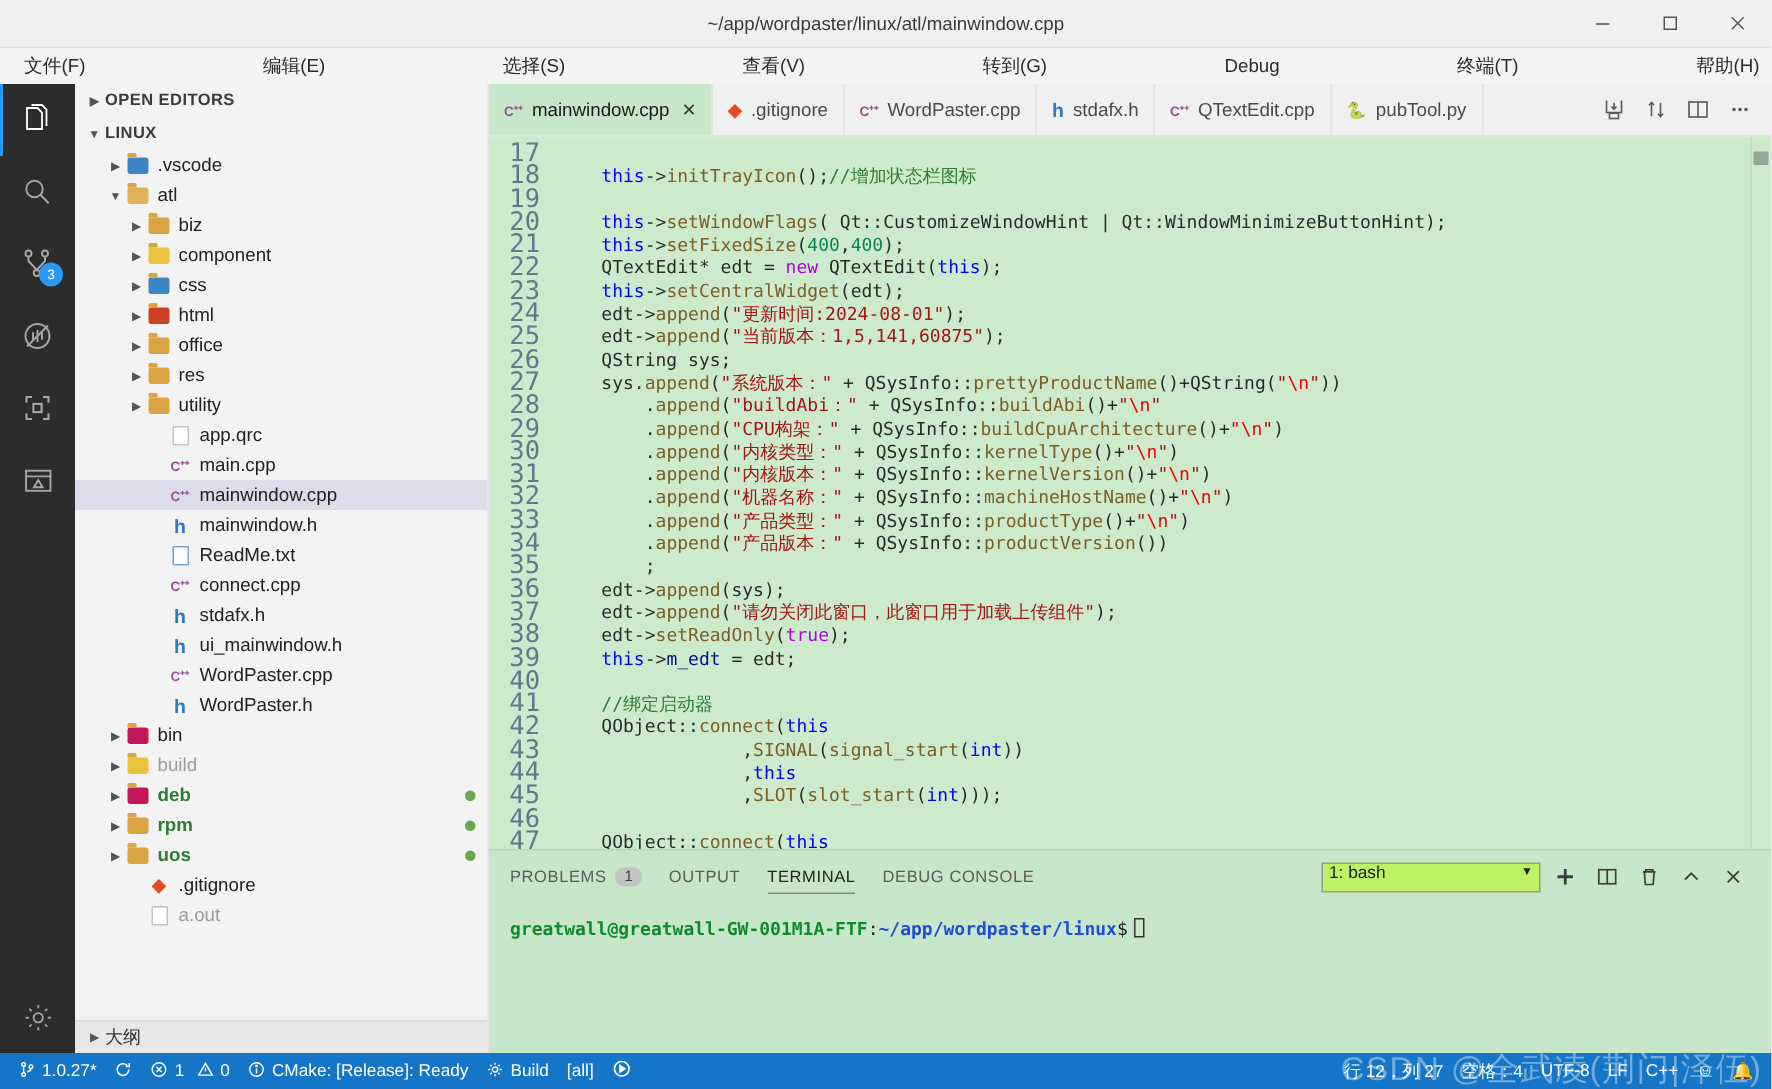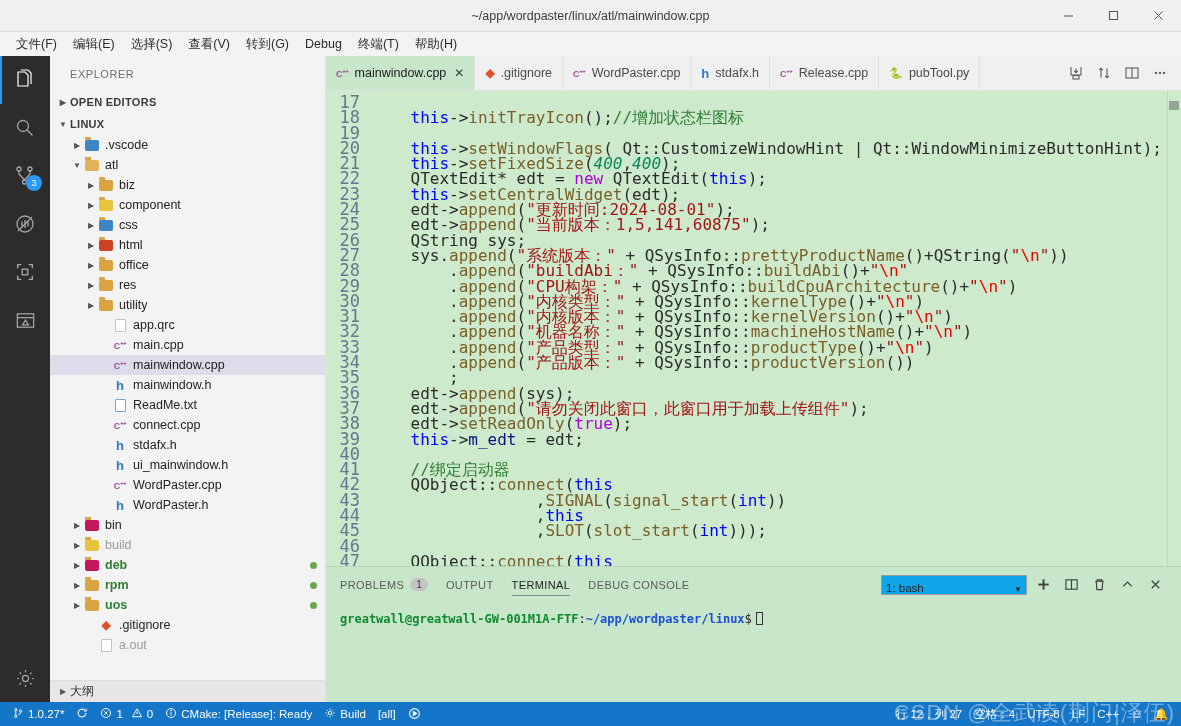--- a/index.html
+++ b/index.html
@@ -21,21 +21,21 @@
   .titlebar .title {
     position:absolute; left:0; right:0; text-align:center;
     font-size:12.5px; color:#3b3b3b; line-height:32px; pointer-events:none;
   }
   .winctrls { margin-left:auto; display:flex; height:32px; z-index:2; }
   .winbtn { width:45px; height:32px; display:flex; align-items:center; justify-content:center; color:#555; }
 
   
   .menubar {
     height:24px; flex:0 0 24px; background:#f3f3f3; display:flex; align-items:center;
-    padding-left:8px; border-bottom:0px;
+    padding-left:8px; border-bottom:0px;justify-content:space-between;
   }
   .menuitem { padding:2px 8px; font-size:12.5px; color:#2b2b2b; line-height:20px; white-space:nowrap;}
 
   
   .bodyrow { flex:1 1 auto; display:flex; min-height:0; }
 
   
   .activitybar {
     width:50px; flex:0 0 50px; background:#2c2c2c; display:flex; flex-direction:column;
     align-items:center; position:relative;
@@ -128,29 +128,29 @@
 
   
   .editorwrap { flex:1 1 auto; display:flex; background:#cdeacd; min-height:0; position:relative; overflow:hidden; }
   .gutter {
     width:46px; flex:0 0 46px; text-align:right; padding-right:12px;
     font-family:"DejaVu Sans Mono", monospace; font-size:17px; color:#5e7a8c;
     padding-top:4px; user-select:none;
   }
   .gutter div { height:15.3px; line-height:15.3px; }
   .codearea {
-    flex:1 1 auto; font-family:"DejaVu Sans Mono", monospace; font-size:16px;
+    flex:1 1 auto; font-family:"DejaVu Sans Mono", monospace; font-size:12px;
     padding-top:4px; color:#2a2a2a; overflow:hidden; position:relative; white-space:pre;
   }
   .codearea .ln { height:15.3px; line-height:15.3px; }
   
   .t-key { color:#0000ff; }
   .t-ctl { color:#af00db; }
   .t-str { color:#a31515; }
-  .t-num { color:#098658;font-style:italic; }
+  .t-num { color:#098658; }
   .t-cmt { color:#2e7d32; }
   .t-fn  { color:#795e26; }
   .t-var { color:#001080; }
   .t-esc { color:#ee0000; }
   .t-op  { color:#2a2a2a; }
 
   .vscroll {
     position:absolute; right:0; top:0; bottom:0; width:14px; background:transparent;
     border-left:1px solid #bcd9bc;
   }
@@ -161,22 +161,22 @@
            display:flex; flex-direction:column; }
   .panelhead { height:35px; flex:0 0 35px; display:flex; align-items:center; padding:0 14px; }
   .ptab { font-size:11px; letter-spacing:.4px; color:#5a5a5a; margin-right:18px; text-transform:uppercase;
           display:flex; align-items:center; height:35px; position:relative; }
   .ptab.active { color:#222; }
   .ptab.active:after { content:""; position:absolute; left:0; right:0; bottom:6px; height:1px; background:#888; }
   .pbadge { margin-left:6px; background:#c4c4c4; color:#3b3b3b; border-radius:9px;
             font-size:10px; padding:1px 6px; letter-spacing:0; }
   .panelactions { margin-left:auto; display:flex; align-items:center; gap:4px; }
   .termselect {
-    width:146px; height:20px; background:#0ea5e9; border:1px solid #9a9a9a; font-size:11.5px;
-    color:#222; display:flex; align-items:flex-end; padding:0 4px; position:relative;
+    width:146px; height:20px; background:#bef264; border:1px solid #9a9a9a; font-size:11.5px;
+    color:#222; display:flex; align-items:flex-start; padding:0 4px; position:relative;
   }
   .termselect .caret { margin-left:auto; font-size:8px; }
   .pact { width:24px; height:24px; display:flex; align-items:center; justify-content:center; color:#3d3d3d; }
   .termbody { flex:1 1 auto; padding:10px 14px; font-family:"DejaVu Sans Mono", monospace; font-size:12px; }
   .term-user { color:#0f8a2e; font-weight:bold; }
   .term-path { color:#1d4ed8; font-weight:bold; }
   .term-sym { color:#222; }
   .cursor { display:inline-block; width:7px; height:13px; border:1px solid #333; vertical-align:-2px; margin-left:4px;}
 
   
@@ -291,21 +291,20 @@
         <span>
           <svg width="23" height="23" viewBox="0 0 24 24" fill="none" stroke="currentColor" stroke-width="1.3">
             <circle cx="12" cy="12" r="3.2"></circle>
             <path d="M12 3.2v2.2M12 18.6v2.2M3.2 12h2.2M18.6 12h2.2M5.8 5.8l1.6 1.6M16.6 16.6l1.6 1.6M18.2 5.8l-1.6 1.6M7.4 16.6l-1.6 1.6"></path>
           </svg>
         </span>
       </div>
     </div>
 
     <div class="sidebar">
-      <div class="sb-title">EXPLORER</div>
       <div class="sb-scroll">
         <div class="sec-header">
           <span class="twisty">▶</span>
           <span>OPEN EDITORS</span>
         </div>
         <div class="sec-header">
           <span class="twisty open">▼</span>
           <span>LINUX</span>
         </div>
         <div id="tree-rows">
@@ -500,21 +499,21 @@
             <div class="tab">
               <span class="ticon ic-cpp" style="font-size: 9px;">C⁺⁺</span>
               <span>WordPaster.cpp</span>
             </div>
             <div class="tab">
               <span class="ticon ic-h" style="font-size: 13px;">h</span>
               <span>stdafx.h</span>
             </div>
             <div class="tab">
               <span class="ticon ic-cpp" style="font-size: 9px;">C⁺⁺</span>
-              <span>Release.cpp</span>
+              <span>QTextEdit.cpp</span>
             </div>
             <div class="tab">
               <span class="ticon ic-py" style="font-size: 11px;">🐍</span>
               <span>pubTool.py</span>
             </div>
           </div>
         <div class="tabactions">
           <div class="tabact">
             <svg width="16" height="16" viewBox="0 0 16 16" fill="none" stroke="currentColor" stroke-width="1.1">
               <path d="M3 2v8h10V2"></path>

